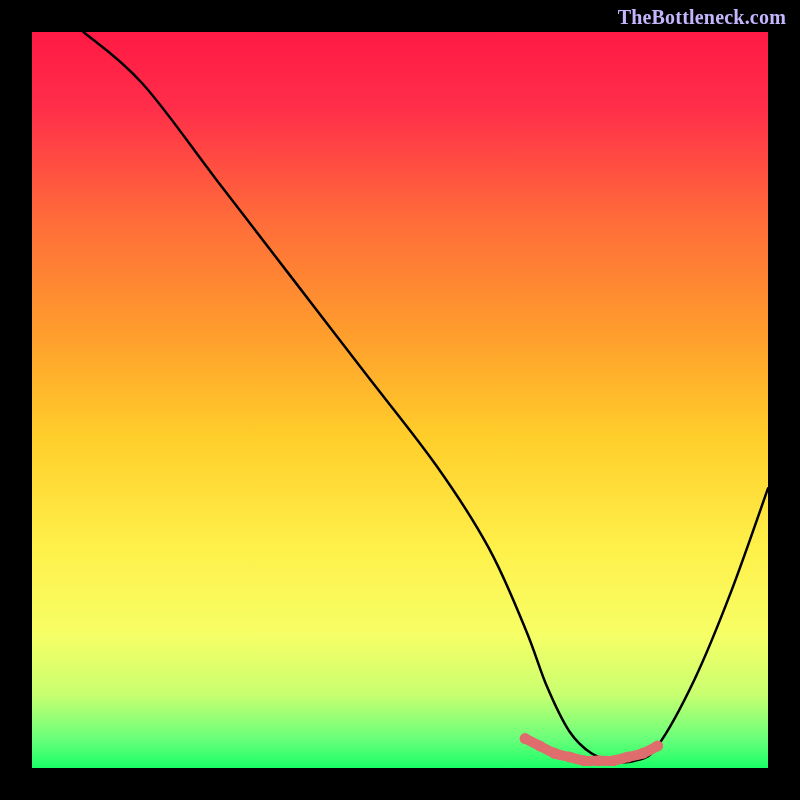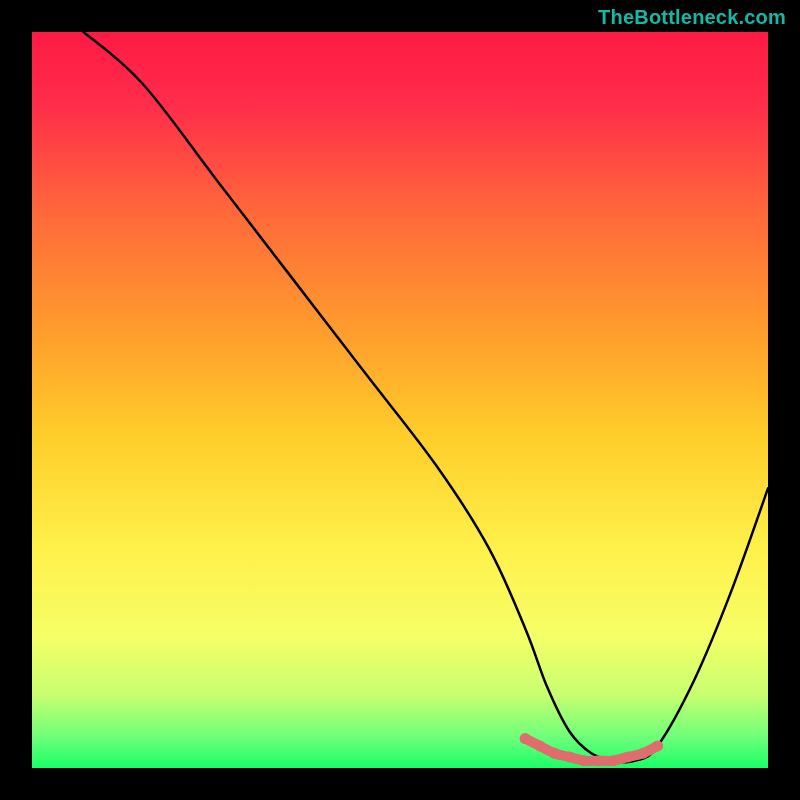--- a/index.html
+++ b/index.html
@@ -29,24 +29,24 @@
   }
   .curve {
     position: absolute;
     inset: 0;
     pointer-events: none;
   }
   .watermark {
     position: absolute;
     top: 6px;
     right: 14px;
-    font-family: Liberation Sans, sans-serif;
+    font-family: Liberation Serif, serif;
     font-size: 20px;
     font-weight: bold;
-    color: #14b8a6;
+    color: #c4b5fd;
     letter-spacing: 0.2px;
   }
 </style>
 </head>
 <body>
 
 <div class="frame">
   <div class="plot-area">
     <svg class="gradient" viewBox="0 0 736 736" preserveAspectRatio="none">
       <defs>

